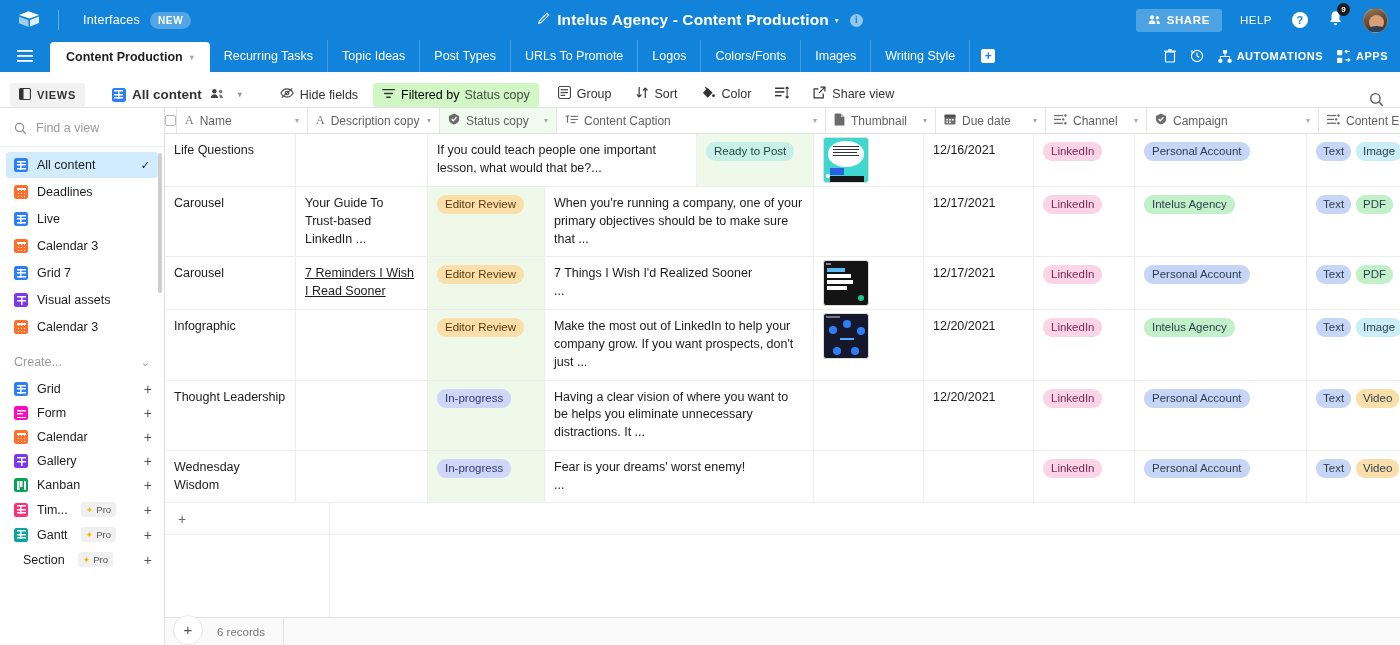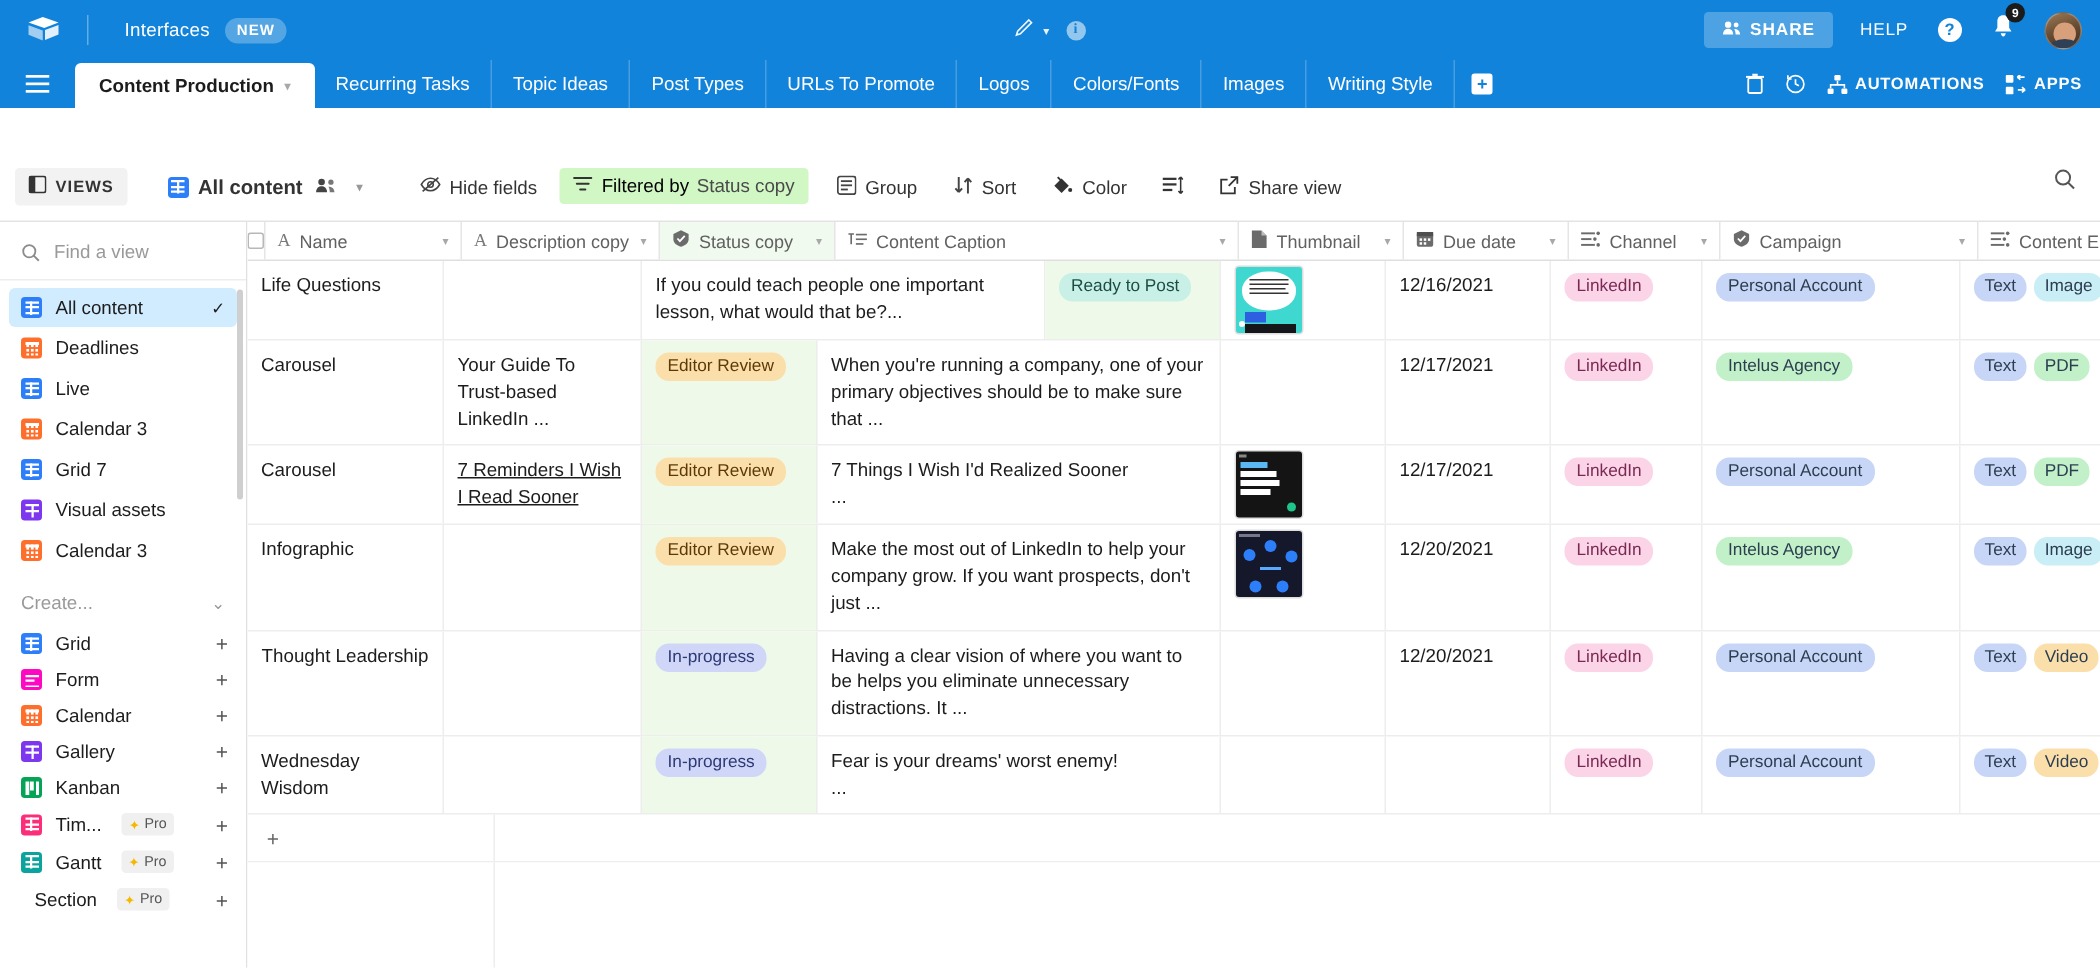--- a/index.html
+++ b/index.html
@@ -117,23 +117,22 @@
   .tabbar-right {
     margin-left: auto; display: flex; align-items: center; gap: 14px;
     padding-right: 12px; color: #fff; font-size: 11px; letter-spacing: .5px;
     font-weight: 600;
   }
   .tbr-item { display: flex; align-items: center; gap: 5px; }
 
   
   .toolbar {
     height: 36px; background: #fff; border-bottom: 1px solid #e3e3e3;
-    display: flex; align-items: flex-start; padding-left: 10px; gap: 0;
+    display: flex; align-items: flex-end; padding-left: 10px; gap: 0;
     position: relative;
-    margin-top: 40px;
   }
   .tool {
     display: flex; align-items: center; gap: 6px;
     font-size: 12.5px; color: #333; padding: 5px 9px; border-radius: 3px;
     white-space: nowrap;
   }
   .tool.views { background: #f2f2f2; font-size: 11px; font-weight: bold;
     letter-spacing: .7px; color:#333; margin-right: 12px; }
   .tool.viewname { font-weight: bold; font-size: 13.5px; margin-right: 14px;}
   .tool.filtered { background: #d1f7c4; margin: 0 4px; }
@@ -306,20 +305,21 @@
   <div class="tb-interfaces">Interfaces</div>
   <div class="tb-new">NEW</div>
 
   <div class="tb-title-wrap">
     <div class="tb-title-inner">
       <span class="tb-pencil">
         <svg width="13" height="13" viewBox="0 0 16 16">
             <path d="M12.2 1.6 L14.4 3.8 L5.2 13 L2 14 L3 10.8 Z" fill="none" stroke="#fff" stroke-width="1.3"></path>
           </svg>
       </span>
+      <span class="tb-title">Intelus Agency - Content Production</span>
       <span class="tb-caret">▾</span>
       <span class="tb-info">i</span>
     </div>
   </div>
 
   <div class="tb-right">
     <div class="tb-share">
       <span>
         <svg width="13" height="11" viewBox="0 0 16 13">
           <circle cx="5" cy="4" r="2.6" fill="#fff"></circle>
@@ -798,21 +798,21 @@
               <div style="position:absolute;left:16px;top:24px;width:14px;height:2px;background:#5ba8ff;"></div>
             </div>
           </div>
           <div class="gc" style="width:110px;flex:0 0 110px;">12/20/2021</div>
           <div class="gc" style="width:101px;flex:0 0 101px;"><span class="tag" style="background:#fcd4e8;color:#7a2a52;">LinkedIn</span></div>
           <div class="gc" style="width:172px;flex:0 0 172px;"><span class="tag" style="background:#c2f0c8;color:#2c3e50;">Intelus Agency</span></div>
           <div class="gc" style="width:108px;flex:0 0 108px;white-space:nowrap;"><span class="tag tag-sm" style="background:#c7d6f7;color:#2c3e50;margin-right:5px;">Text</span><span class="tag tag-sm" style="background:#c9eef5;color:#2c3e50;margin-right:5px;">Image</span></div>
         </div>
         <div class="grow">
           <div class="gc rownum">5</div>
-          <div class="gc" style="width:131px;flex:0 0 131px;text-align:center;">Thought Leadership</div>
+          <div class="gc" style="width:131px;flex:0 0 131px;">Thought Leadership</div>
           <div class="gc" style="width:132px;flex:0 0 132px;"></div>
           <div class="gc statcol" style="width:117px;flex:0 0 117px;"><span class="tag" style="background:#cfd6f7;color:#2e3a75;">In-progress</span></div>
           <div class="gc" style="width:269px;flex:0 0 269px;white-space:pre-line;">Having a clear vision of where you want to be helps you eliminate unnecessary distractions. It ...</div>
           <div class="gc" style="width:110px;flex:0 0 110px;padding:3px 9px;"></div>
           <div class="gc" style="width:110px;flex:0 0 110px;">12/20/2021</div>
           <div class="gc" style="width:101px;flex:0 0 101px;"><span class="tag" style="background:#fcd4e8;color:#7a2a52;">LinkedIn</span></div>
           <div class="gc" style="width:172px;flex:0 0 172px;"><span class="tag" style="background:#c7d6f7;color:#2c3e50;">Personal Account</span></div>
           <div class="gc" style="width:108px;flex:0 0 108px;white-space:nowrap;"><span class="tag tag-sm" style="background:#c7d6f7;color:#2c3e50;margin-right:5px;">Text</span><span class="tag tag-sm" style="background:#fbdfab;color:#2c3e50;margin-right:5px;">Video</span></div>
         </div>
         <div class="grow">

